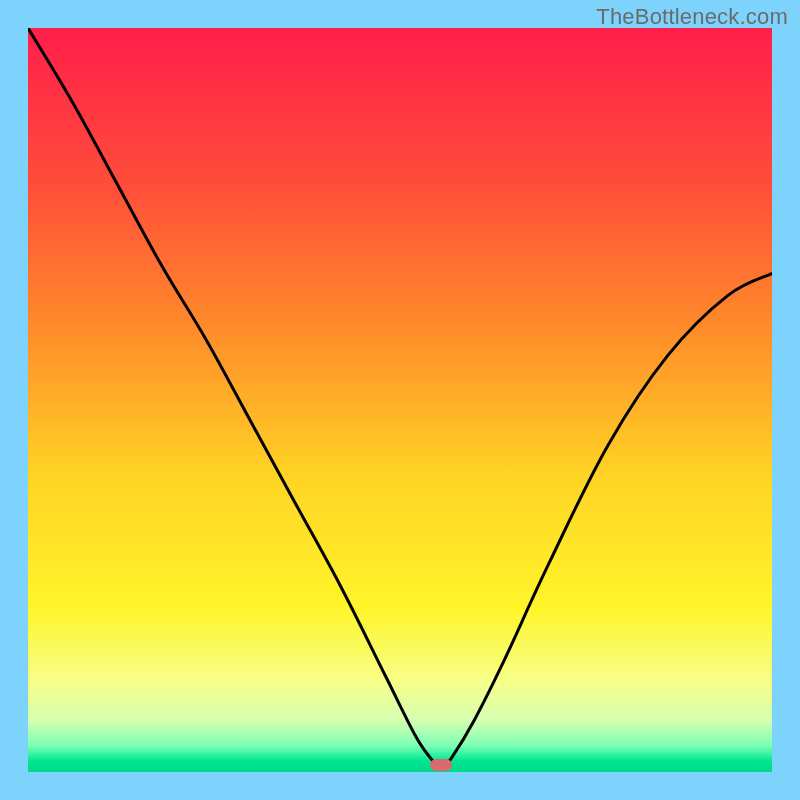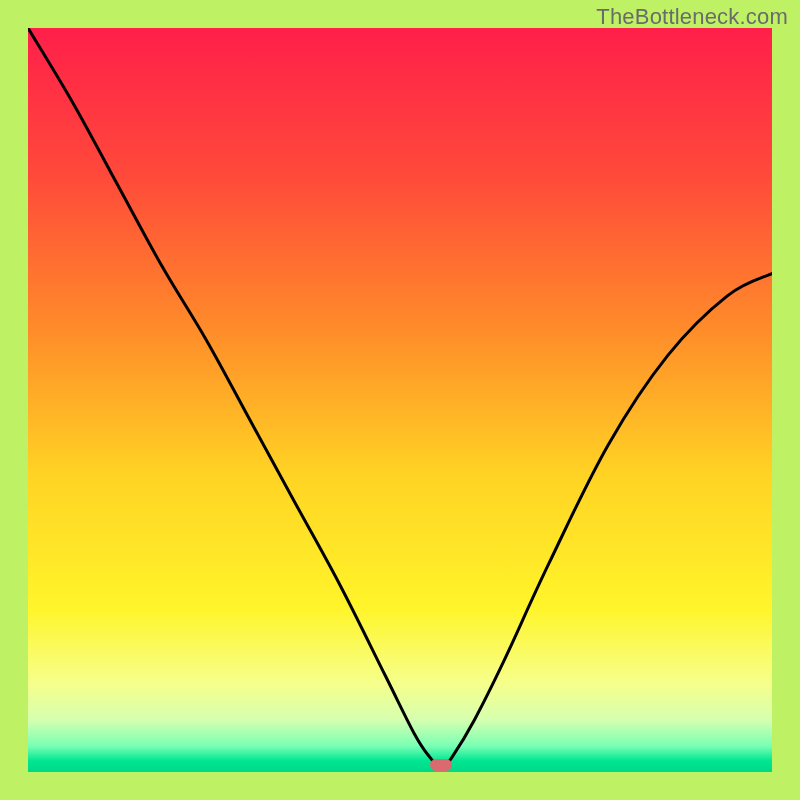--- a/index.html
+++ b/index.html
@@ -8,21 +8,21 @@
     width: 800px;
     height: 800px;
     background: #000;
     overflow: hidden;
     font-family: Arial, Helvetica, sans-serif;
   }
   .frame {
     position: relative;
     width: 800px;
     height: 800px;
-    background: #bef264;
+    background: #7dd3fc;
   }
   .watermark {
     position: absolute;
     top: 4px;
     right: 12px;
     color: #6b6b6b;
     font-size: 22px;
     font-weight: 500;
     letter-spacing: 0.2px;
     z-index: 20;

